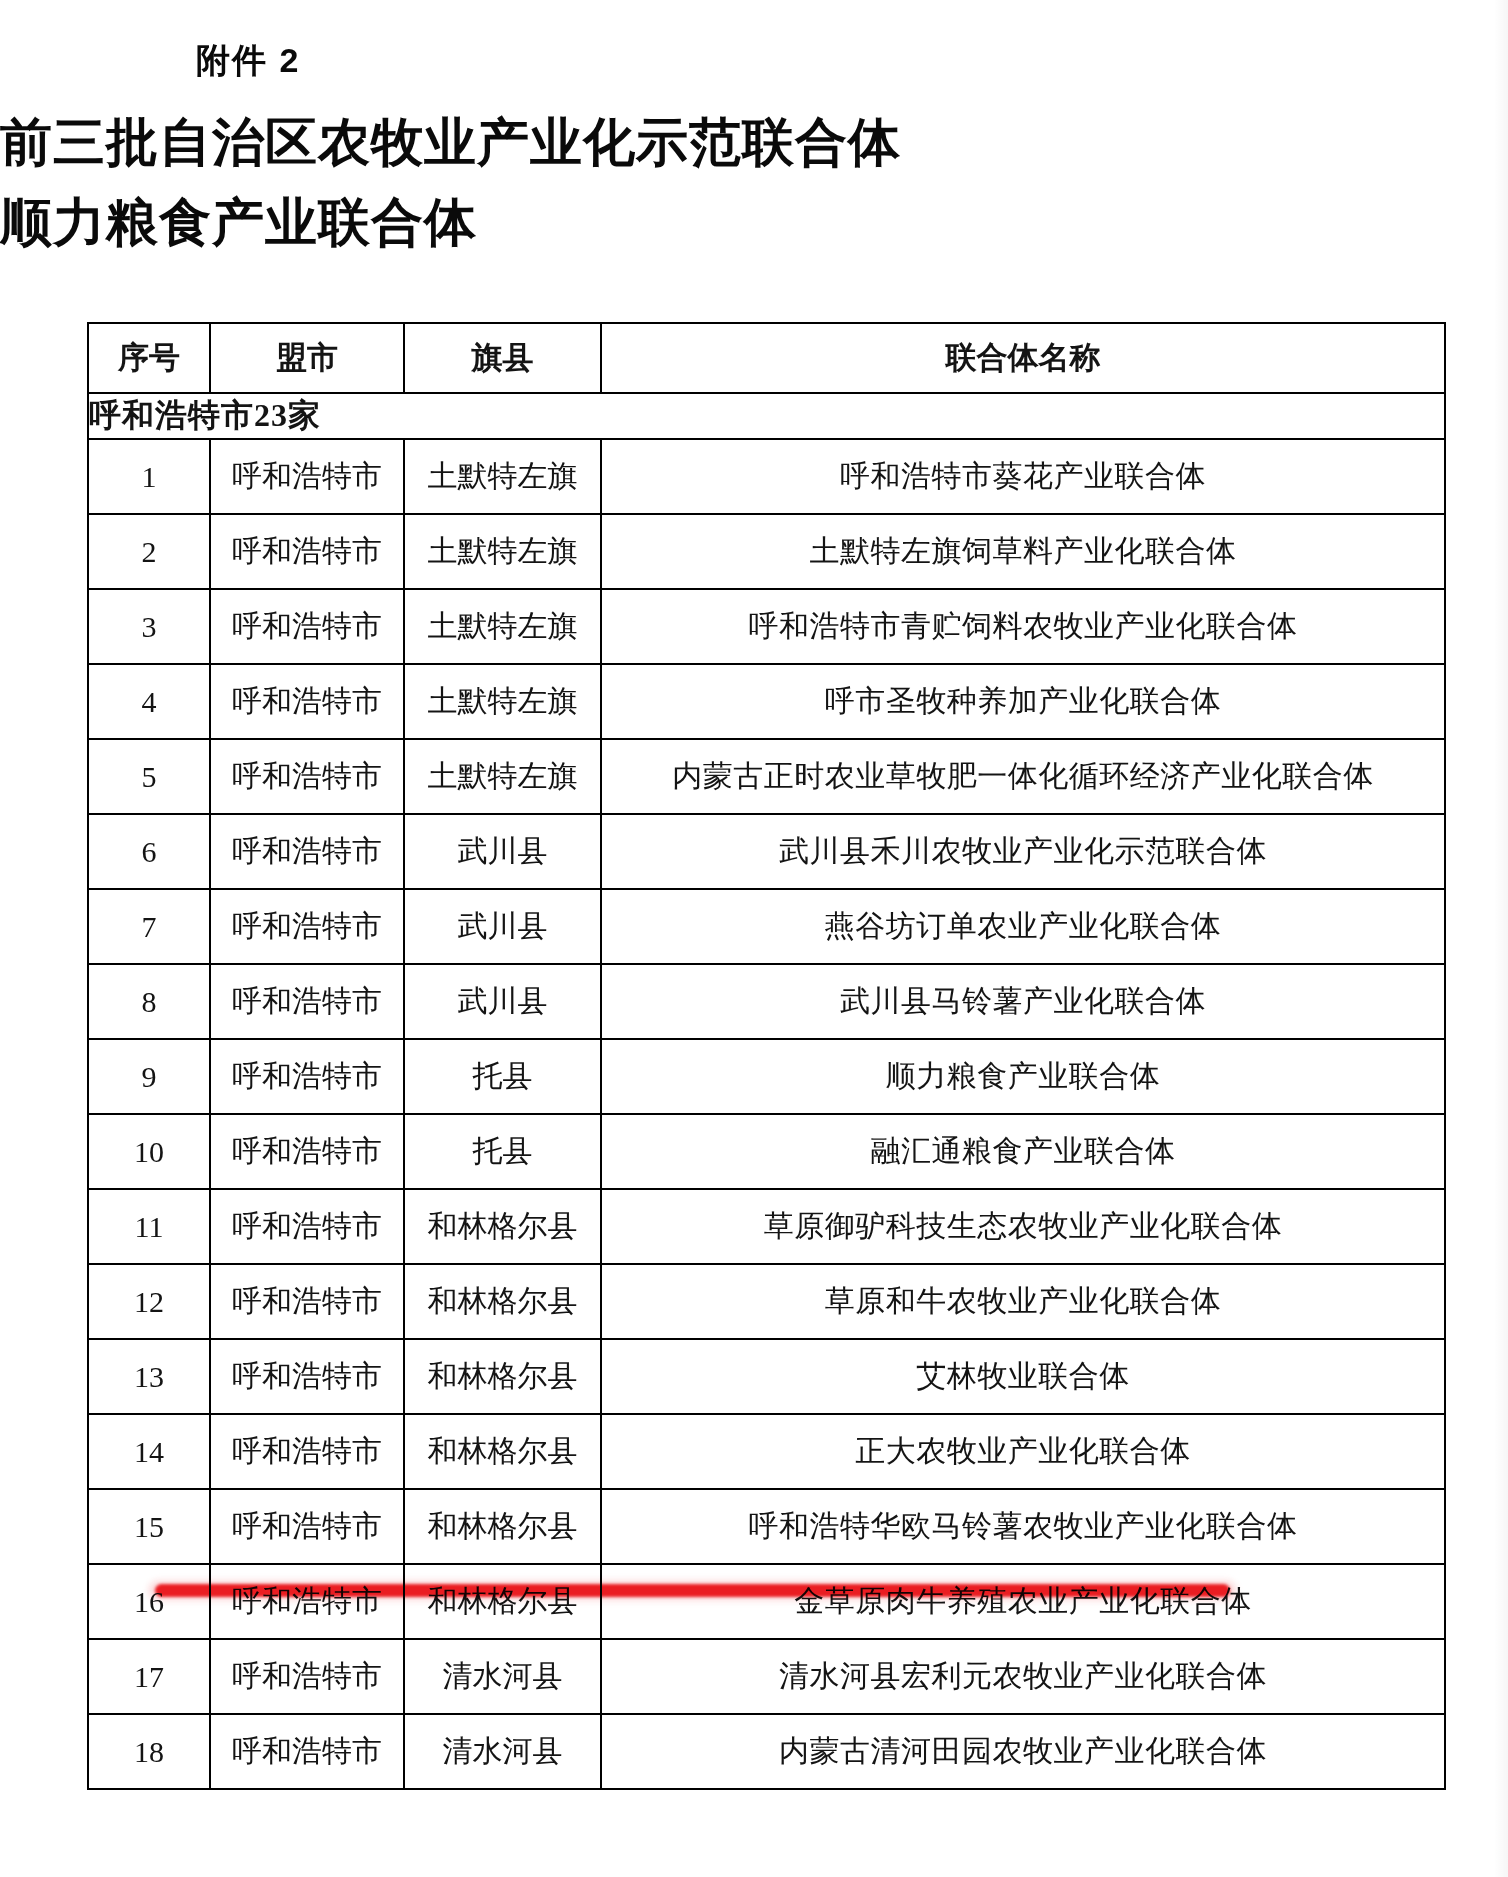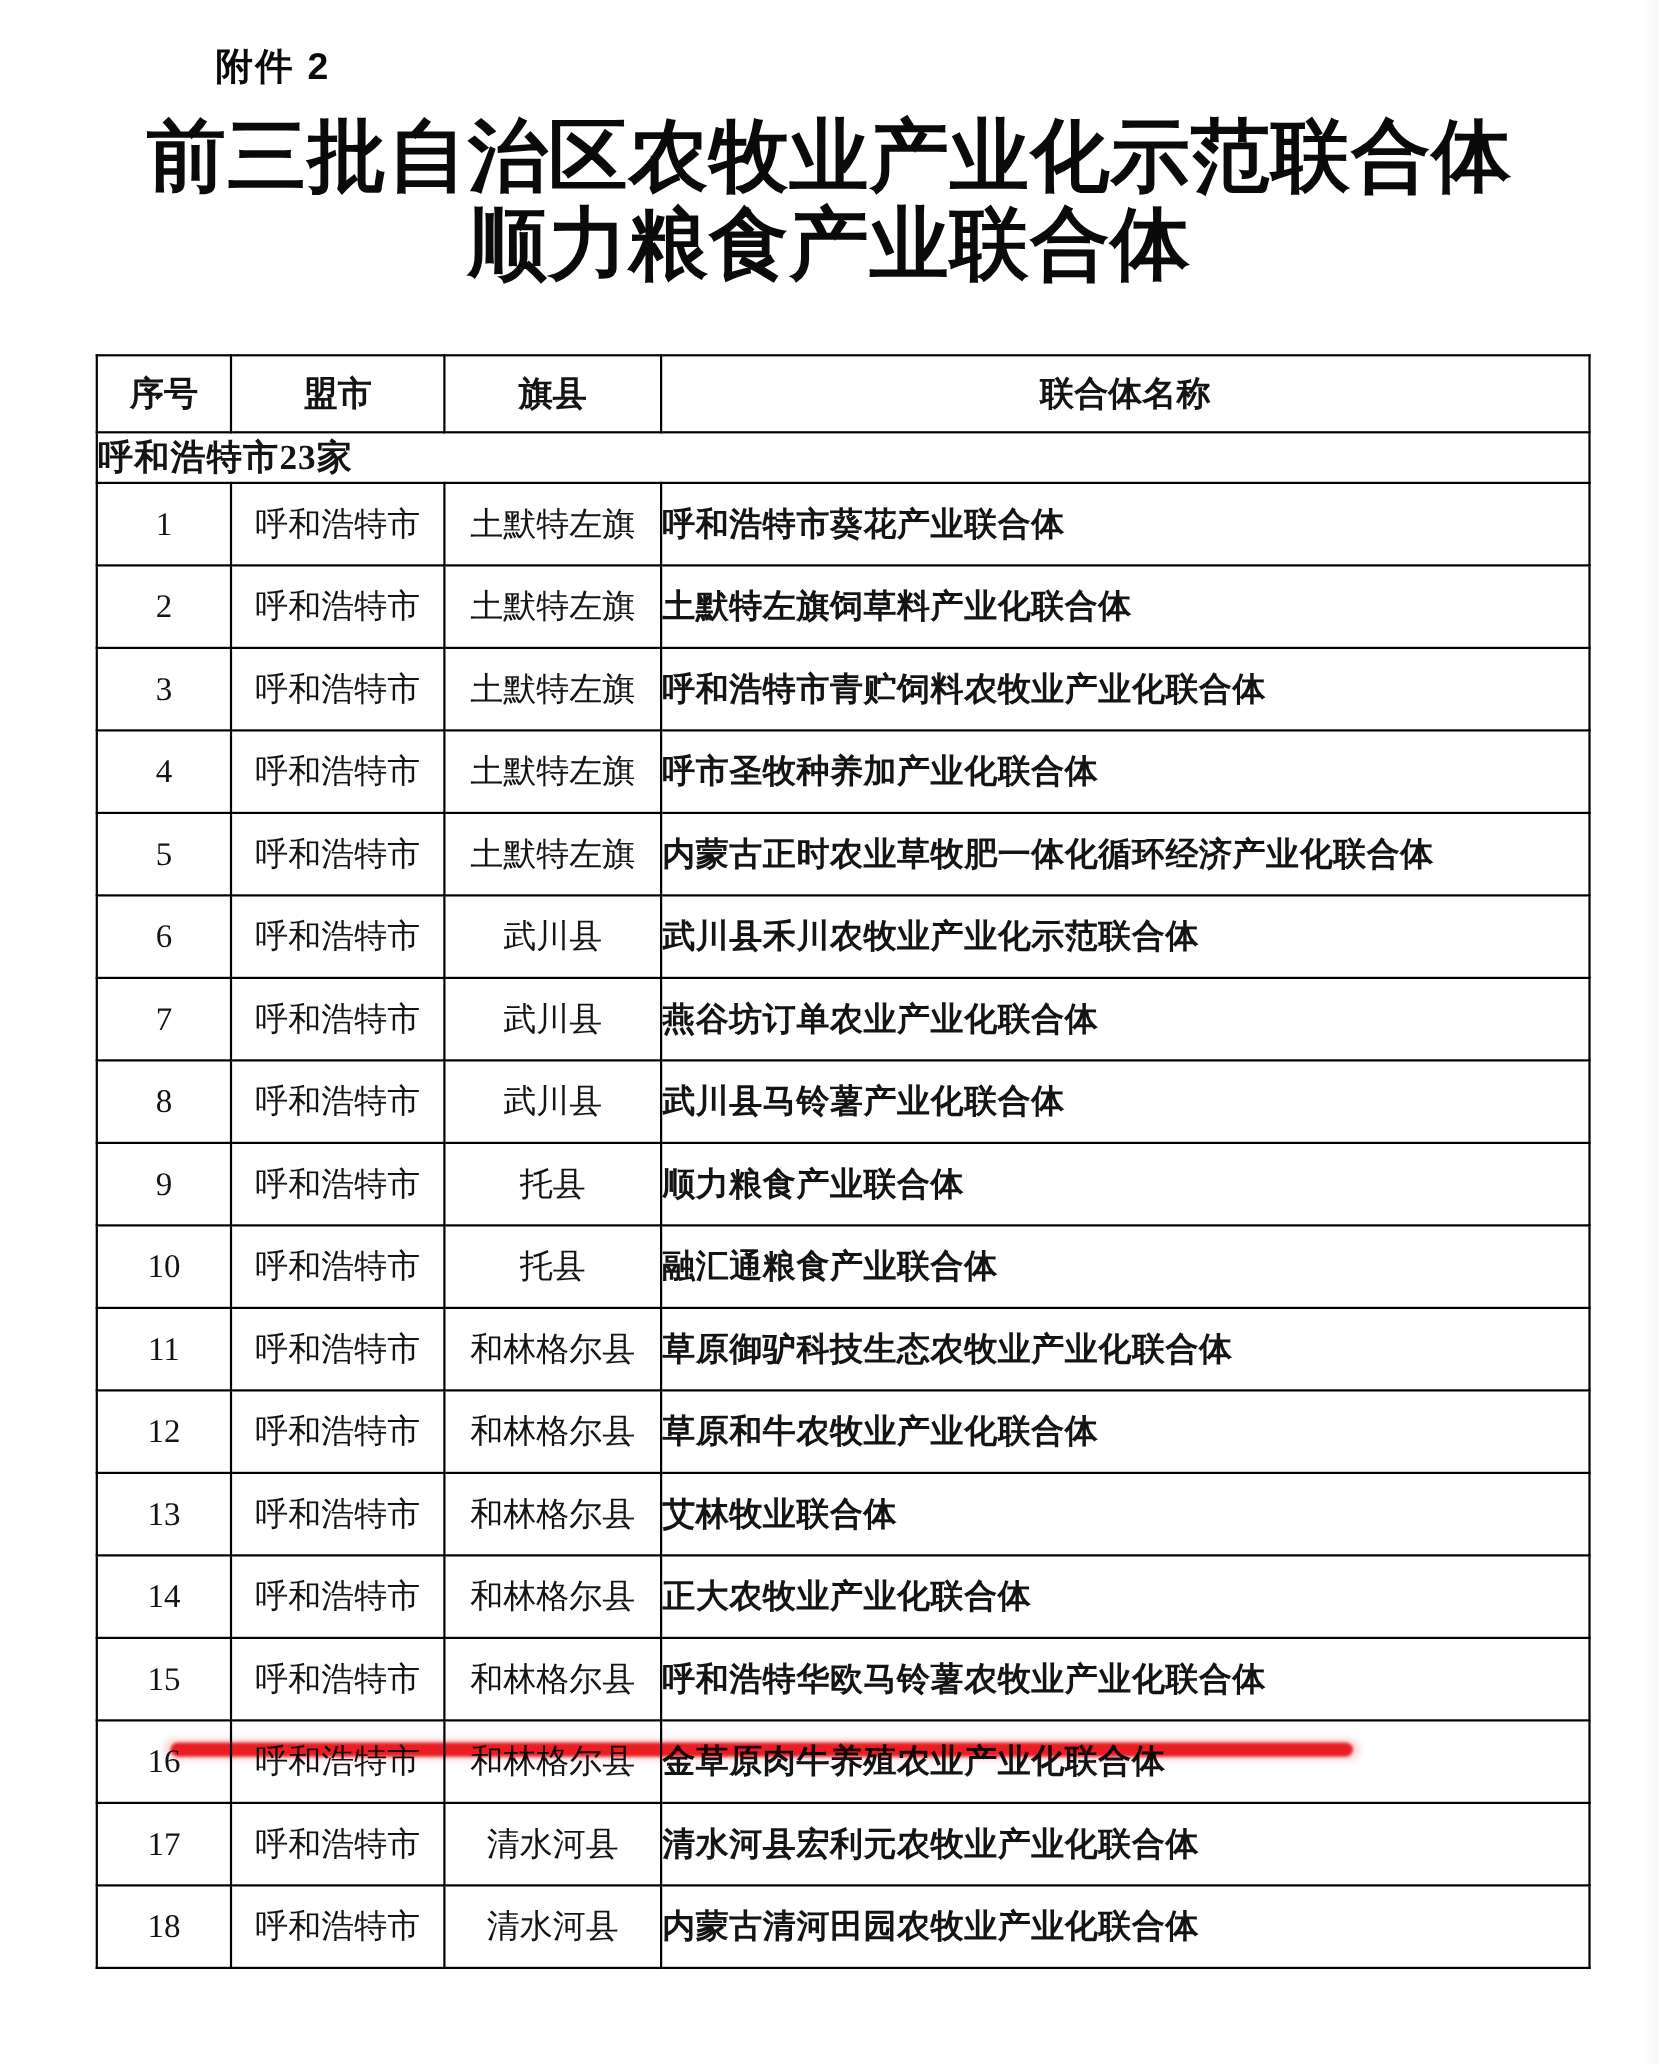--- a/index.html
+++ b/index.html
@@ -26,24 +26,24 @@
     font-weight: 600;
     color: #0a0a0a;
     letter-spacing: 2px;
     white-space: nowrap;
   }
   .doc-title {
     position: absolute;
     left: 0;
     top: 102px;
     width: 100%;
-    text-align: center;
+    text-align: left;
     font-family: "Liberation Sans", "DejaVu Sans", sans-serif;
     font-weight: 700;
-    font-size: 72px;
+    font-size: 52px;
     line-height: 80px;
     color: #0a0a0a;
     letter-spacing: 1px;
   }
 
   
   table.roster {
     position: absolute;
     left: 87px;
     top: 322px;
@@ -77,24 +77,23 @@
     letter-spacing: 1px;
     margin-left: 20px;
   }
   tr.data-row td {
     height: 73px;
   }
   td.c-no, td.c-city, td.c-county {
     text-align: center;
   }
   td.c-name {
-    text-align: left;
+    text-align: center;
     padding-left: 14px;
     letter-spacing: 0.5px;
-    font-weight: bold;
   }
 
   
   .red-underline {
     position: absolute;
     left: 155px;
     top: 1584px;
     width: 1075px;
     height: 13px;
     background: #ea1117;

